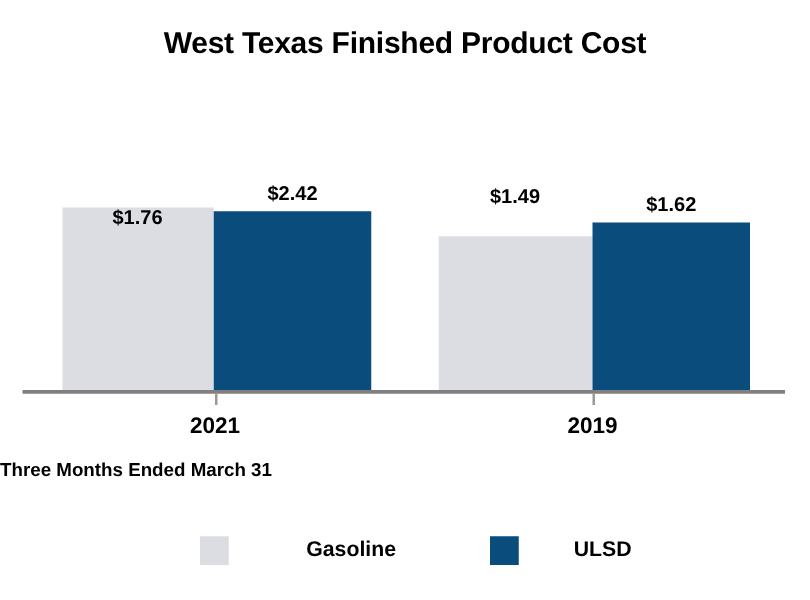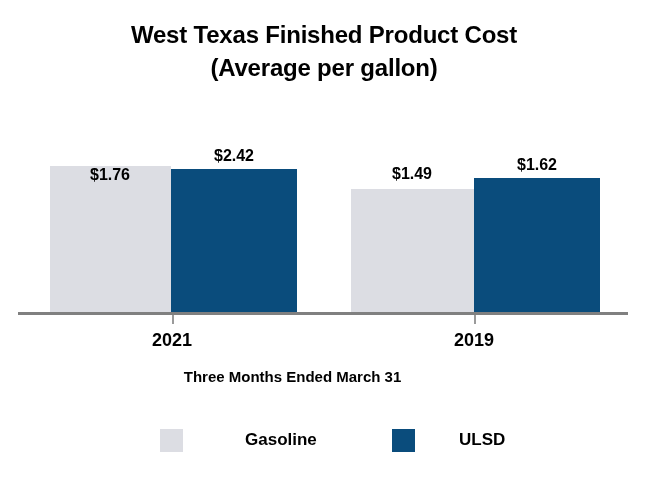--- a/index.html
+++ b/index.html
@@ -92,21 +92,20 @@
     transform: translateX(-50%);
     top: 330px;
   }
 
   
   .axis-title {
     position: absolute;
     left: 0;
     top: 368px;
     width: 585px;
-    text-align: center;
     font-size: 15px;
     font-weight: bold;
   }
 
   
   .legend {
     position: absolute;
     left: 0;
     top: 424px;
     width: 520px;
@@ -136,34 +135,33 @@
   #legend-ulsd { left: 392px; }
   #legend-ulsd .legend-text { margin-left: 44px; }
 </style>
 </head>
 <body>
 
 <div id="chart-root">
 
   <div class="chart-title">
     <span class="line">West Texas Finished Product Cost</span>
-    <span class="line">(Average per gallon)</span>
   </div>
 
   <div class="plot-area">
 
     <div class="bar gasoline" id="bar-2021-gasoline" style="left: 50px; width: 121px; height: 145.829px; bottom: 8px;"></div>
     <div class="bar ulsd" id="bar-2021-ulsd" style="left: 171px; width: 126px; height: 143.343px; bottom: 8px;"></div>
 
     <div class="bar gasoline" id="bar-2020-gasoline" style="left: 351px; width: 123px; height: 123.457px; bottom: 8px;"></div>
     <div class="bar ulsd" id="bar-2020-ulsd" style="left: 474px; width: 126px; height: 134.229px; bottom: 8px;"></div>
 
     <div class="bar-label" id="label-2021-gasoline" style="left: 110px; top: 14.1714px; margin-top: 22px;">$1.76</div>
     <div class="bar-label" id="label-2021-ulsd" style="left: 234px; top: 16.6571px;">$2.42</div>
-    <div class="bar-label" id="label-2020-gasoline" style="left: 412px; top: 35px;">$1.49</div>
+    <div class="bar-label" id="label-2020-gasoline" style="left: 412px; top: 19px;">$1.49</div>
     <div class="bar-label" id="label-2020-ulsd" style="left: 537px; top: 25.7714px; text-align: center;">$1.62</div>
 
     <div class="axis-line"></div>
     <div class="tick" id="tick-2021" style="left:172px;"></div>
     <div class="tick" id="tick-2020" style="left:474px;"></div>
   </div>
 
   <div class="cat-label" id="cat-2021" style="left:172px;">2021</div>
   <div class="cat-label" id="cat-2020" style="left:474px;">2019</div>
 

